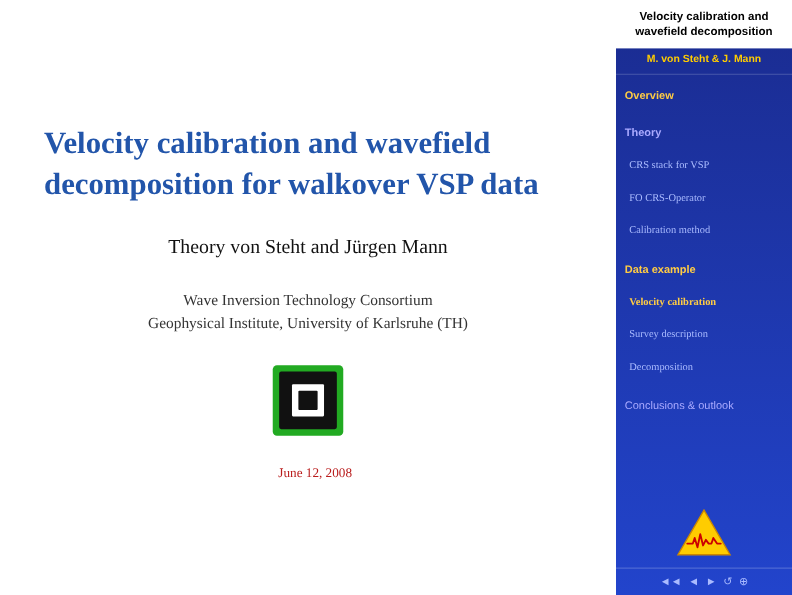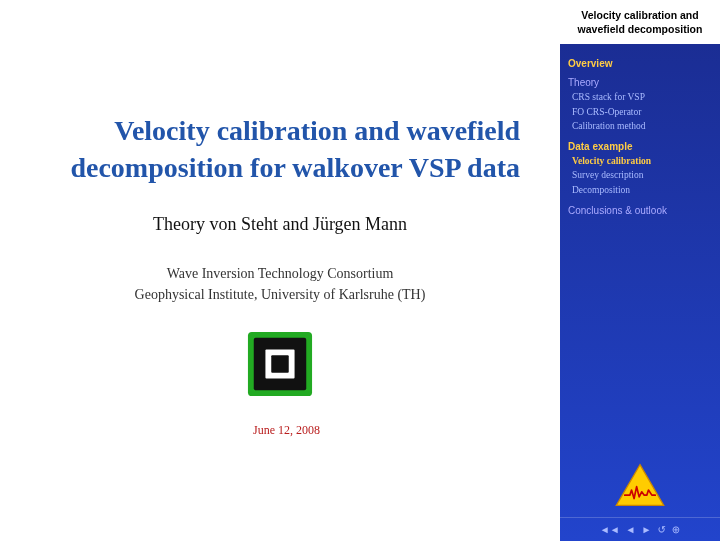--- a/index.html
+++ b/index.html
@@ -21,21 +21,21 @@
       align-items: center;
       justify-content: center;
       padding: 30px 40px 20px 40px;
       position: relative;
     }
 
     .slide-title {
       font-size: 28px;
       font-weight: bold;
       color: #2255aa;
-      text-align: right;
+      text-align: left;
       line-height: 1.3;
       margin-bottom: 28px;
     }
 
     .slide-authors {
       font-size: 18px;
       color: #111;
       text-align: center;
       margin-bottom: 28px;
     }
@@ -94,21 +94,21 @@
       text-align: center;
       padding: 4px 6px 8px 6px;
       border-bottom: 1px solid rgba(255,255,255,0.2);
     }
 
     .sidebar-nav {
       flex: 1;
       padding: 8px 8px;
       display: flex;
       flex-direction: column;
-      gap: 0;
+      gap: 15px;
     }
 
     .nav-section-label {
       font-size: 10px;
       font-weight: bold;
       color: #ffcc44;
       margin-top: 6px;
       margin-bottom: 2px;
       cursor: pointer;
     }
@@ -180,26 +180,27 @@
 
       <rect x="26" y="26" width="18" height="18" rx="1" ry="1" fill="#111111"></rect>
     </svg>
   </div>
 
   <p class="slide-date">June 12, 2008</p>
 </div>
 
 <div class="sidebar">
   <div class="sidebar-header">Velocity calibration and wavefield decomposition</div>
+  <div class="sidebar-author">M. von Steht &amp; J. Mann</div>
 
   <div class="sidebar-nav">
 
     <div class="nav-section-label" style="color:#ffcc44;">Overview</div>
 
-    <div class="nav-section-label" style="color:#aaaaff; font-weight:normal;">Theory</div>
+    <div class="nav-section-label" style="color:#aaaaff; font-weight:bold;">Theory</div>
     <div class="nav-item">CRS stack for VSP</div>
     <div class="nav-item">FO CRS-Operator</div>
     <div class="nav-item">Calibration method</div>
 
     <div class="nav-section-label" style="color:#ffcc44; margin-top:8px;">Data example</div>
     <div class="nav-item active">Velocity calibration</div>
     <div class="nav-item">Survey description</div>
     <div class="nav-item">Decomposition</div>
 
     <div class="nav-section-label" style="color:#aaaaff; font-weight:normal; margin-top:8px;">Conclusions &amp; outlook</div>

